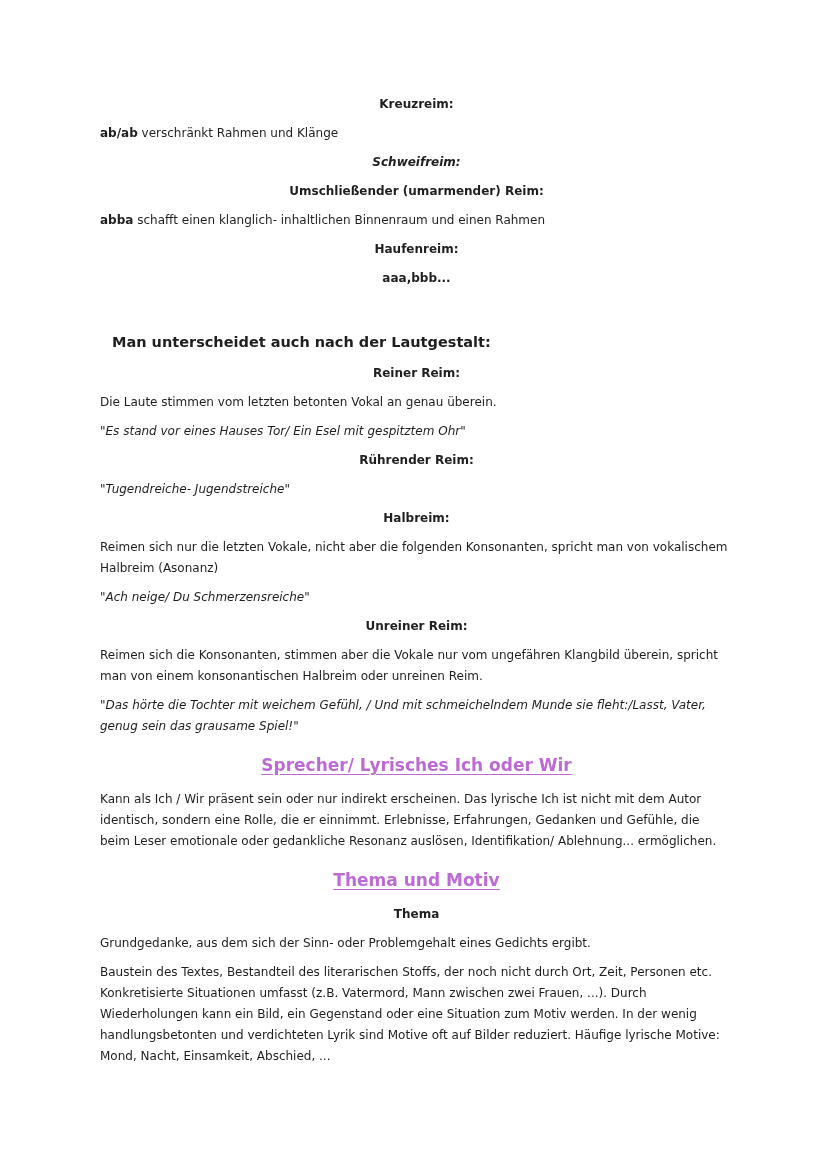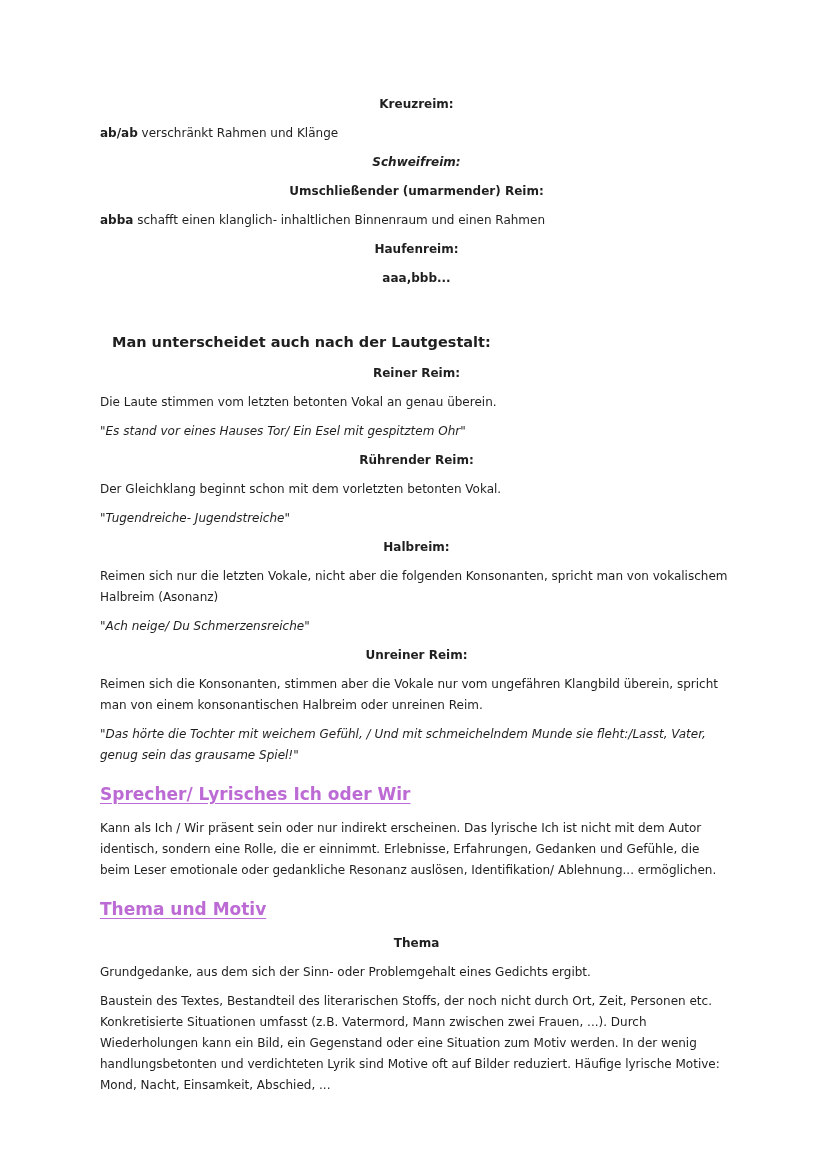--- a/index.html
+++ b/index.html
@@ -41,20 +41,21 @@
     margin: 42px 0 10px 12px;
   }
   .purple-heading {
     color: var(--accent, #bd6bd4);
     font-weight: bold;
     font-size: 17px;
     line-height: 24px;
     text-decoration: underline;
     text-underline-offset: 3px;
     margin: 16px 0 12px 0;
+    text-align: center;
   }
 </style>
 </head>
 <body>
 
 <div class="page">
 
   <p class="term">Kreuzreim:</p>
 
   <p><span class="bold">ab/ab</span><span> verschränkt Rahmen und Klänge</span></p>
@@ -70,21 +71,20 @@
 
   <p class="term">aaa,bbb...</p>
 
   <p class="section-heading">Man unterscheidet auch nach der Lautgestalt:</p>
 
   <p class="term">Reiner Reim:</p>
   <p>Die Laute stimmen vom letzten betonten Vokal an genau überein.</p>
   <p class="quote">"Es stand vor eines Hauses Tor/ Ein Esel mit gespitztem Ohr"</p>
 
   <p class="term">Rührender Reim:</p>
-  <p>Der Gleichklang beginnt schon mit dem vorletzten betonten Vokal.</p>
   <p class="quote">"Tugendreiche- Jugendstreiche"</p>
 
   <p class="term">Halbreim:</p>
   <p>Reimen sich nur die letzten Vokale, nicht aber die folgenden Konsonanten, spricht man von vokalischem Halbreim (Asonanz)</p>
   <p class="quote">"Ach neige/ Du Schmerzensreiche"</p>
 
   <p class="term">Unreiner Reim:</p>
   <p>Reimen sich die Konsonanten, stimmen aber die Vokale nur vom ungefähren Klangbild überein, spricht man von einem konsonantischen Halbreim oder unreinen Reim.</p>
   <p class="quote">"Das hörte die Tochter mit weichem Gefühl, / Und mit schmeichelndem Munde sie fleht:/Lasst, Vater, genug sein das grausame Spiel!"</p>
 

